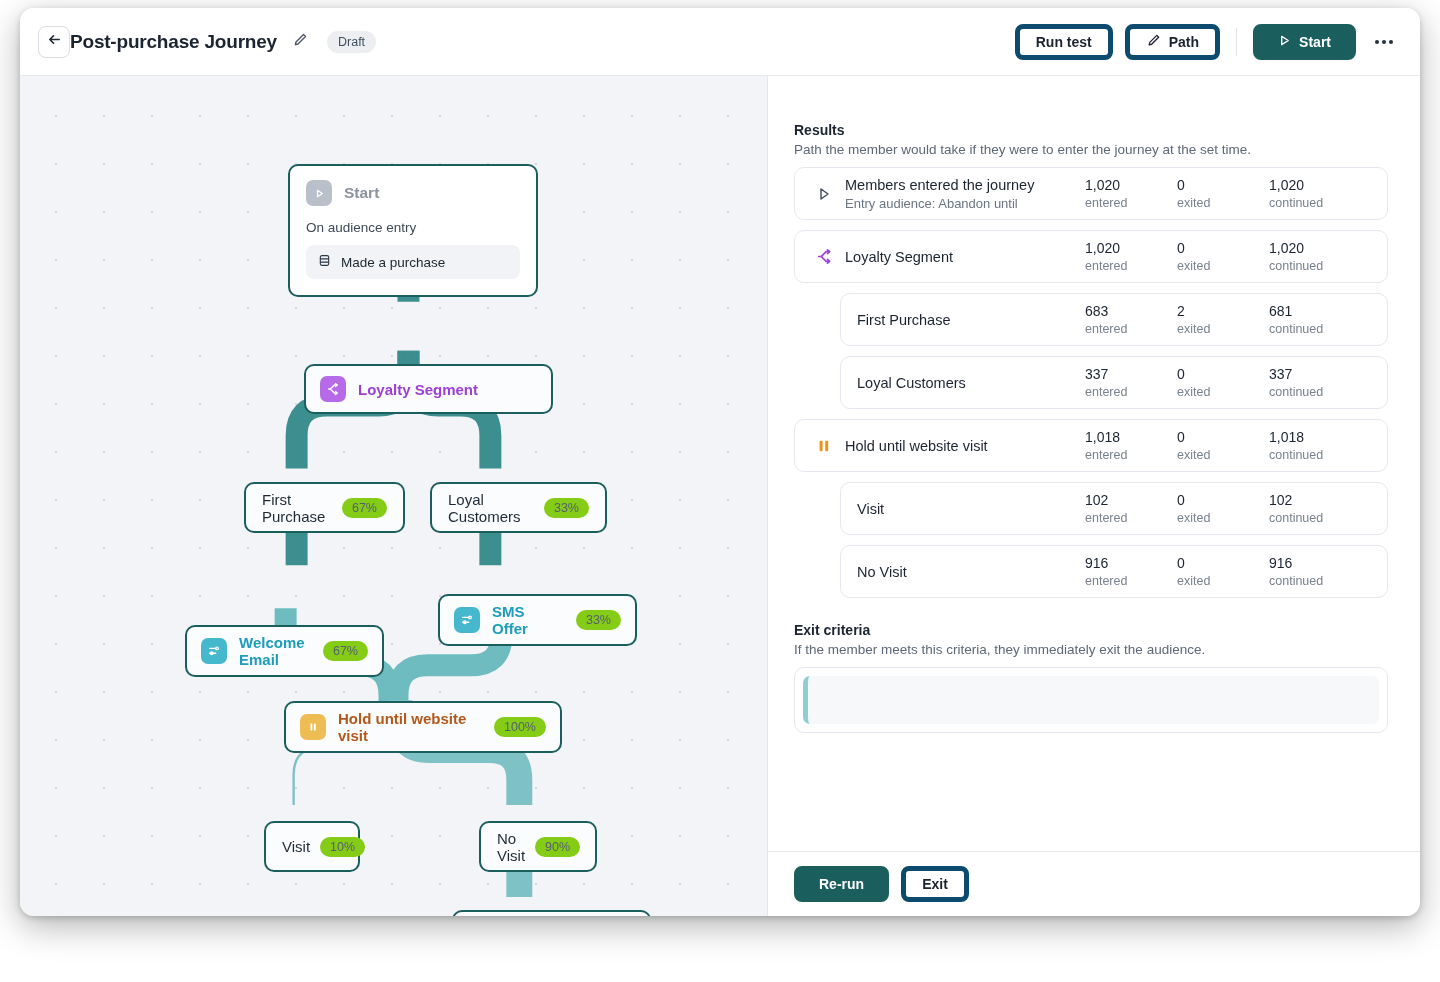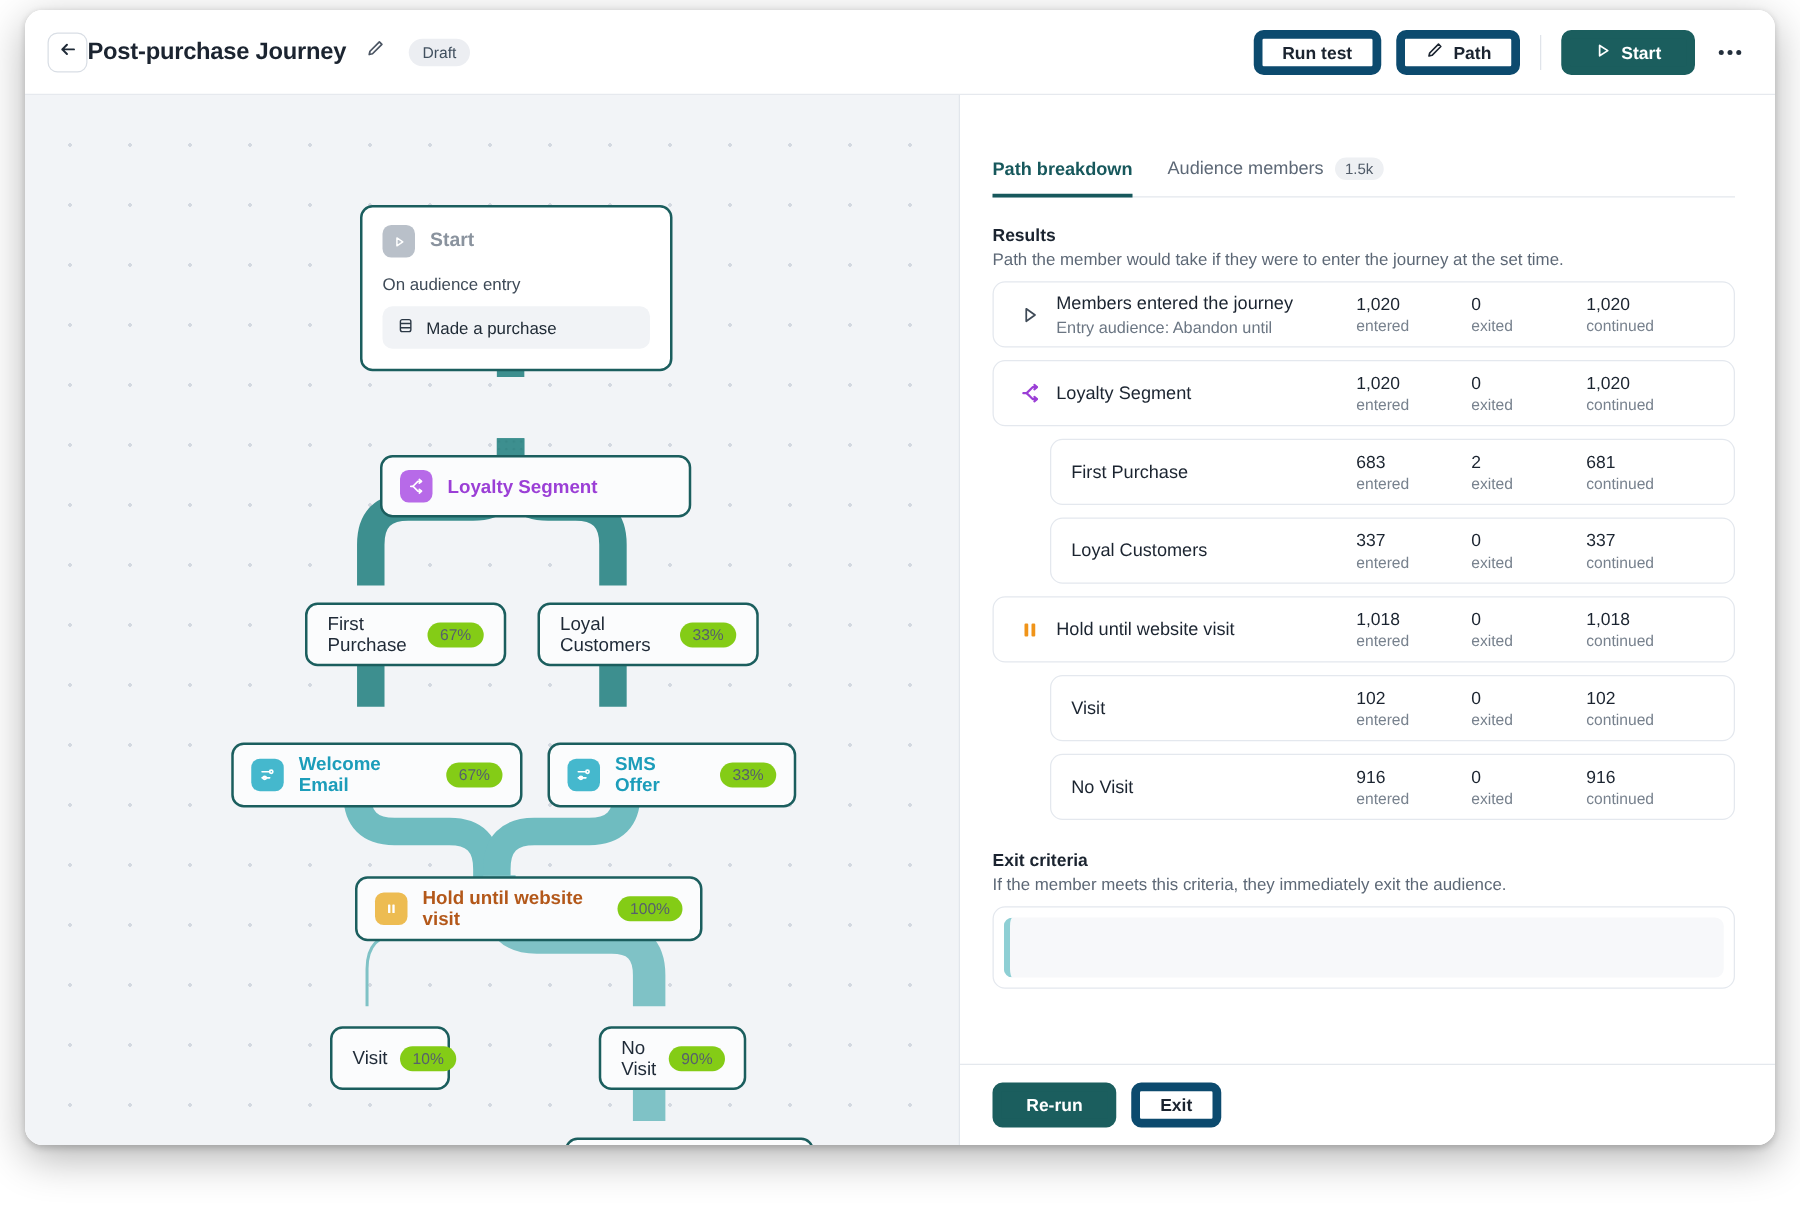--- a/index.html
+++ b/index.html
@@ -59,21 +59,21 @@
     background: #eceef2;
     color: #41505f;
     font-size: 12.5px;
     border-radius: 11px;
     padding: 4px 11px;
   }
   .spacer { flex: 1 1 auto; }
   .btn {
     height: 36px;
     border-radius: 8px;
-    border: 7px solid #0c4a6e;
+    border: 5px solid #0c4a6e;
     background: #ffffff;
     color: #1b2430;
     font-size: 14px;
     font-weight: bold;
     padding: 0 16px;
     display: inline-flex;
     align-items: center;
     gap: 8px;
     cursor: pointer;
     font-family: "Liberation Sans", sans-serif;
@@ -378,21 +378,21 @@
         </div>
       </div>
 
       <div class="node" style="left:410px; top:406px; width:177px; height:51px;">
         <div class="plain-label-wrap">
           <div class="node-label">Loyal Customers</div>
           <div class="pct inline">33%</div>
         </div>
       </div>
 
-      <div class="node" style="left:165px; top:518px; width:233px; height:52px;">
+      <div class="node" style="left:165px; top:549px; width:199px; height:52px;">
         <div class="node-body">
           <div class="sq-icon sq-teal">
             <svg width="14" height="14" viewBox="0 0 16 16" fill="none" stroke="currentColor" stroke-width="1.5" stroke-linecap="round">
                 <path d="M3 5h7M3 10.6h7"></path>
                 <circle cx="11.4" cy="5" r="1.5"></circle>
                 <circle cx="5.4" cy="10.6" r="1.5"></circle>
               </svg>
           </div>
           <div class="node-label bold" style="color:#1c9dba;">Welcome Email</div>
           <div class="pct">67%</div>
@@ -442,29 +442,20 @@
 
       <div class="node" style="left:432px; top:834px; width:199px; height:52px;">
         
       </div>
     </div>
 
     <div id="panel">
       <div id="panel-scroll">
 
 
-        <div class="tabs">
-          <div class="tab active">
-            <span>Path breakdown</span>
-          </div>
-          <div class="tab">
-            <span>Audience members</span>
-            <span class="tab-count">1.5k</span>
-          </div>
-        </div>
 
         <div class="sec-title">Results</div>
         <div class="sec-sub">Path the member would take if they were to enter the journey at the set time.</div>
 
         <div class="result-row">
           <div class="rr-icon">
             <svg width="16" height="16" viewBox="0 0 16 16" fill="none" stroke="#3f4a57" stroke-width="1.4" stroke-linejoin="round">
                 <path d="M5 3 12 8 5 13z"></path>
               </svg>
           </div>

